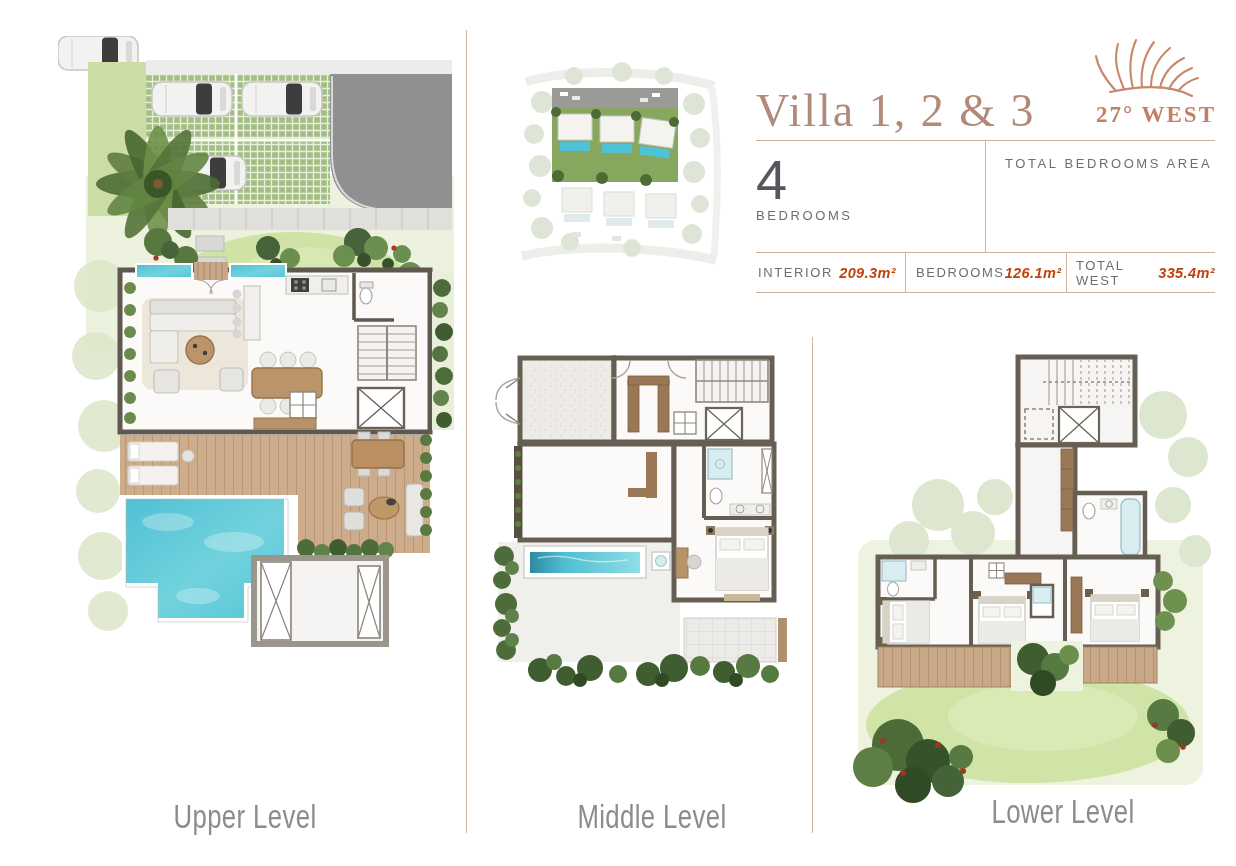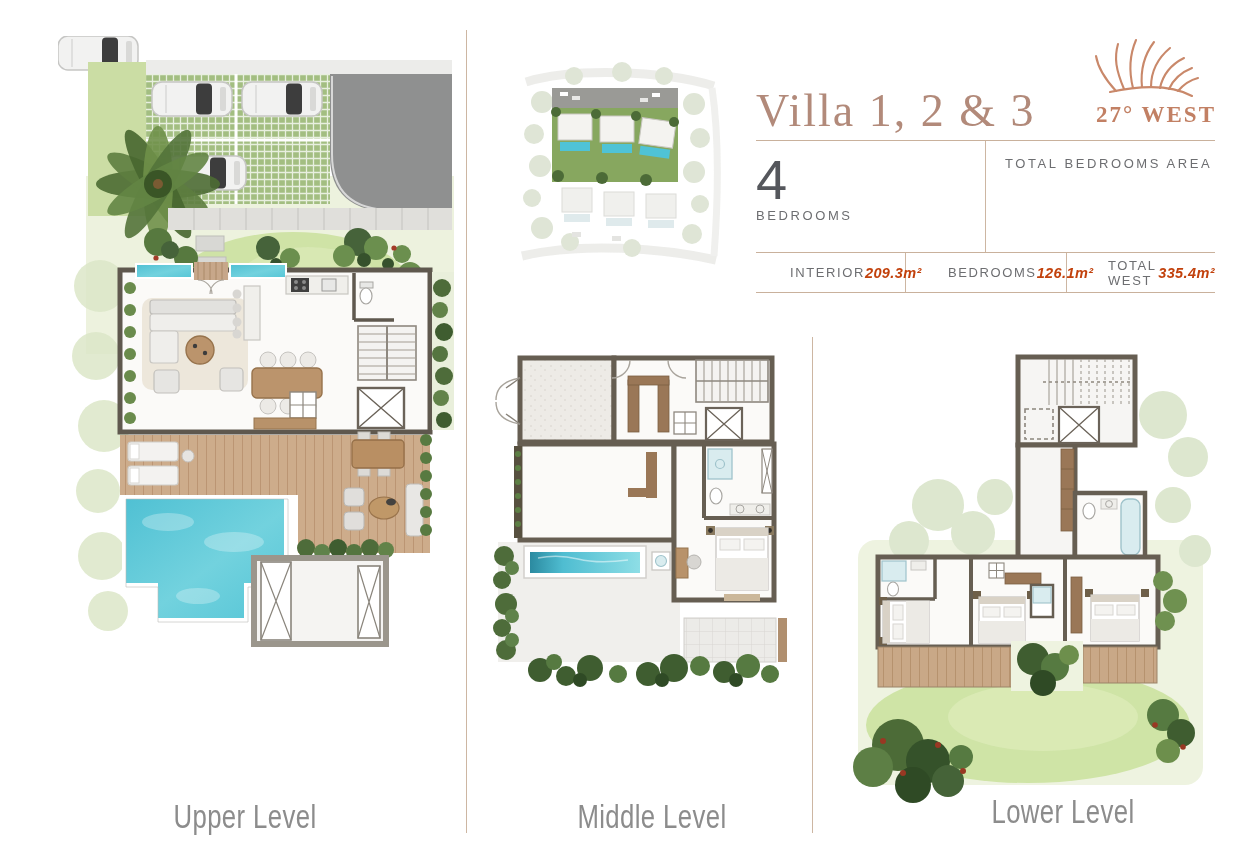--- a/index.html
+++ b/index.html
@@ -30,21 +30,21 @@
     font-size:13px;color:#6d6e71;letter-spacing:2.6px;font-weight:400;
   }
   .bedrooms-block{position:absolute;left:756px;top:152px;}
   .covered-block{position:absolute;left:1005px;top:156px;}
   .bedrooms-block .stat-big-value{font-size:56px;}
   .covered-block .stat-big-value{font-size:50px;}
   .stats-row-cell{
     position:absolute;top:253px;height:39px;display:flex;align-items:center;
     justify-content:space-between;
   }
-  .stats-row-cell .lbl{font-size:13px;color:#6d6e71;letter-spacing:1.6px;margin-left:32px;}
+  .stats-row-cell .lbl{font-size:13px;color:#6d6e71;letter-spacing:1.6px;}
   .stats-row-cell .val{font-size:14.5px;color:#c2410c;font-weight:700;letter-spacing:.4px;font-style:italic;}
   
   .level-label{
     position:absolute;width:260px;text-align:center;
     font-family:"Liberation Sans","DejaVu Sans",sans-serif;font-weight:300;
     font-size:33px;color:#8c8c8c;transform:scaleX(.78);letter-spacing:0.5px;white-space:nowrap;
   }
   svg{display:block;}
 </style>
 </head>

